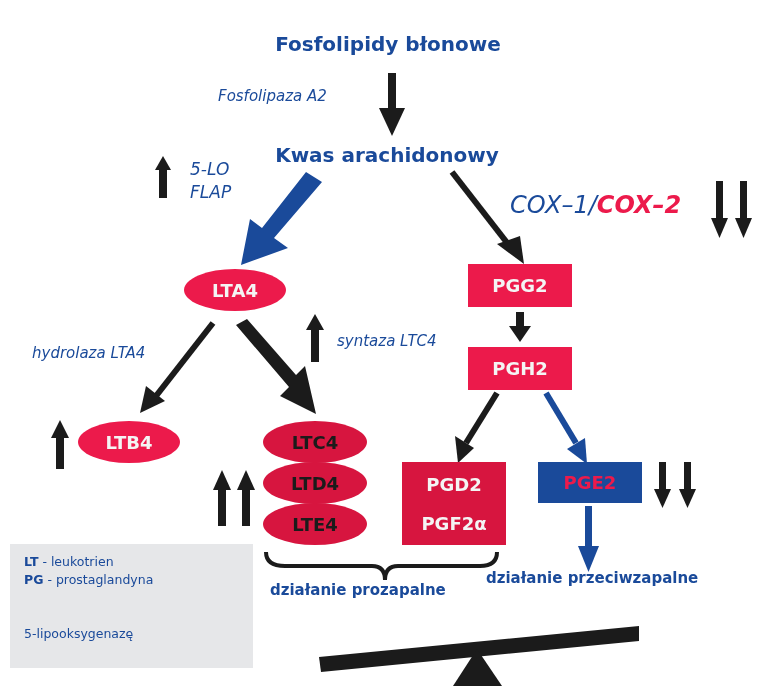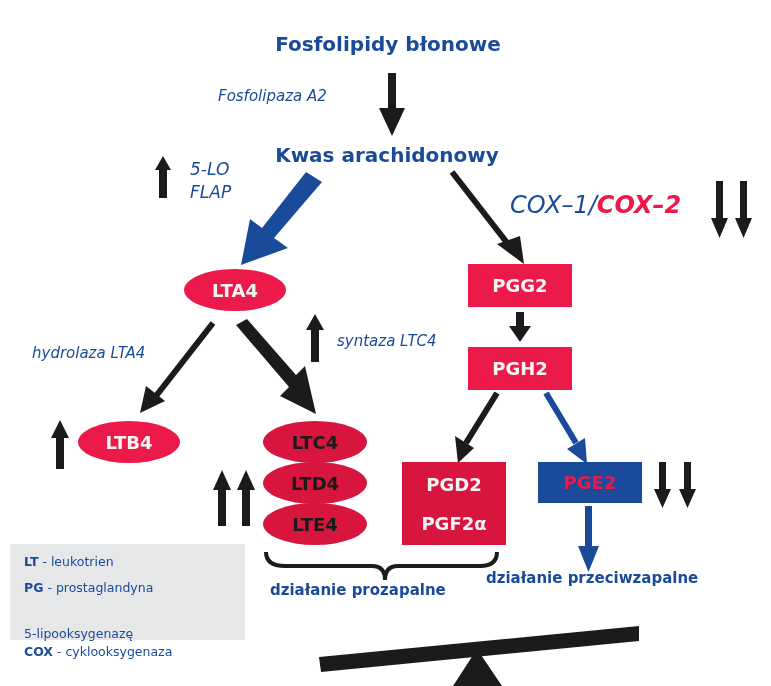--- a/index.html
+++ b/index.html
@@ -4,21 +4,21 @@
 <style>
   html, body { margin:0; padding:0; background:#ffffff; }
   body { width:771px; height:686px; position:relative; overflow:hidden;
          font-family:"DejaVu Sans", sans-serif; }
   svg { position:absolute; left:0; top:0; }
   .t-title { font-family:"DejaVu Sans", sans-serif; font-weight:bold; fill:#1a4a9a; font-size:20px; }
   .t-enz { font-family:"DejaVu Sans", sans-serif; font-style:italic; fill:#1a4a9a; font-size:15px; }
   .t-cox { font-family:"DejaVu Sans", sans-serif; font-style:italic; font-size:24px; }
   .t-node { font-family:"DejaVu Sans", sans-serif; font-weight:bold; font-size:18px; }
   .t-effect { font-family:"DejaVu Sans", sans-serif; font-weight:bold; fill:#1a4a9a; font-size:15px; }
-  .legend { position:absolute; left:10px; top:544px; width:235px; height:96px; background:#e6e7e9; }
+  .legend { position:absolute; left:10px; top:544px; width:235px; height:124px; background:#e6e7e9;padding-left:8px; }
   .legend-line { position:absolute; left:14px; font-family:"DejaVu Sans", sans-serif; font-size:12.5px; color:#1a4a9a; white-space:nowrap; }
   .legend-line b { font-weight:bold; }
 </style>
 </head>
 <body>
 
 <svg width="771" height="686" viewBox="0 0 771 686">
   <defs>
     <marker id="ahBlack" markerWidth="4" markerHeight="4" refX="2" refY="2" orient="auto" markerUnits="strokeWidth">
       <path d="M0,0 L4,2 L0,4 Z" fill="#1b1b1b"></path>
@@ -162,16 +162,15 @@
   <text class="t-effect" x="486" y="583">działanie przeciwzapalne</text>
 
   <g>
     <polygon points="319,657 639,626 639,641 321,672" fill="#1b1b1b"></polygon>
     <polygon points="477,649 502,686 453,686" fill="#1b1b1b"></polygon>
   </g>
 </svg>
 
 <div class="legend">
   <div class="legend-line" style="top:10px"><b>LT</b><span> - leukotrien</span></div>
-  <div class="legend-line" style="top:36px"><b>PG</b><span> - prostaglandyna</span></div>
+  <div class="legend-line" style="top:28px"><b>PG</b><span> - prostaglandyna</span></div>
   <div class="legend-line" style="top:82px"><b></b><span>5-lipooksygenazę</span></div>
-  <div class="legend-line" style="top:100px"><b>COX</b><span> - cyklooksygenaza</span></div>
 </div>
 
 </body></html>

